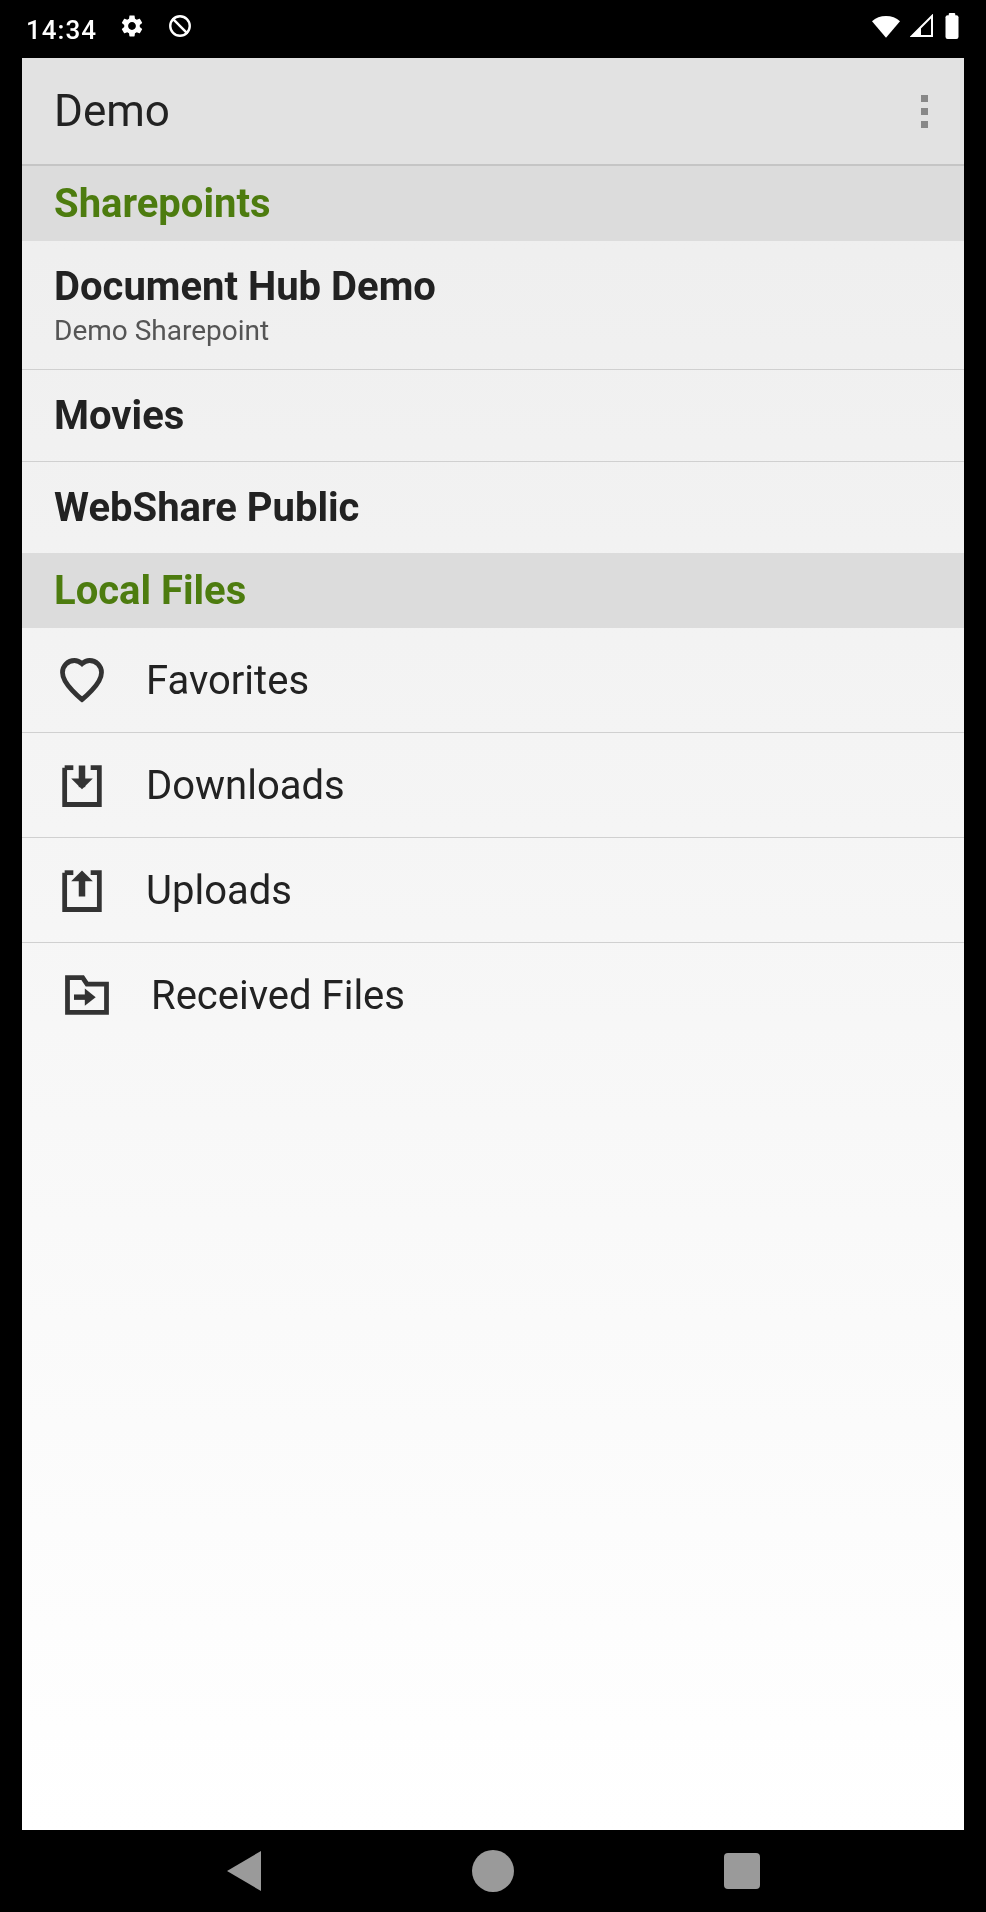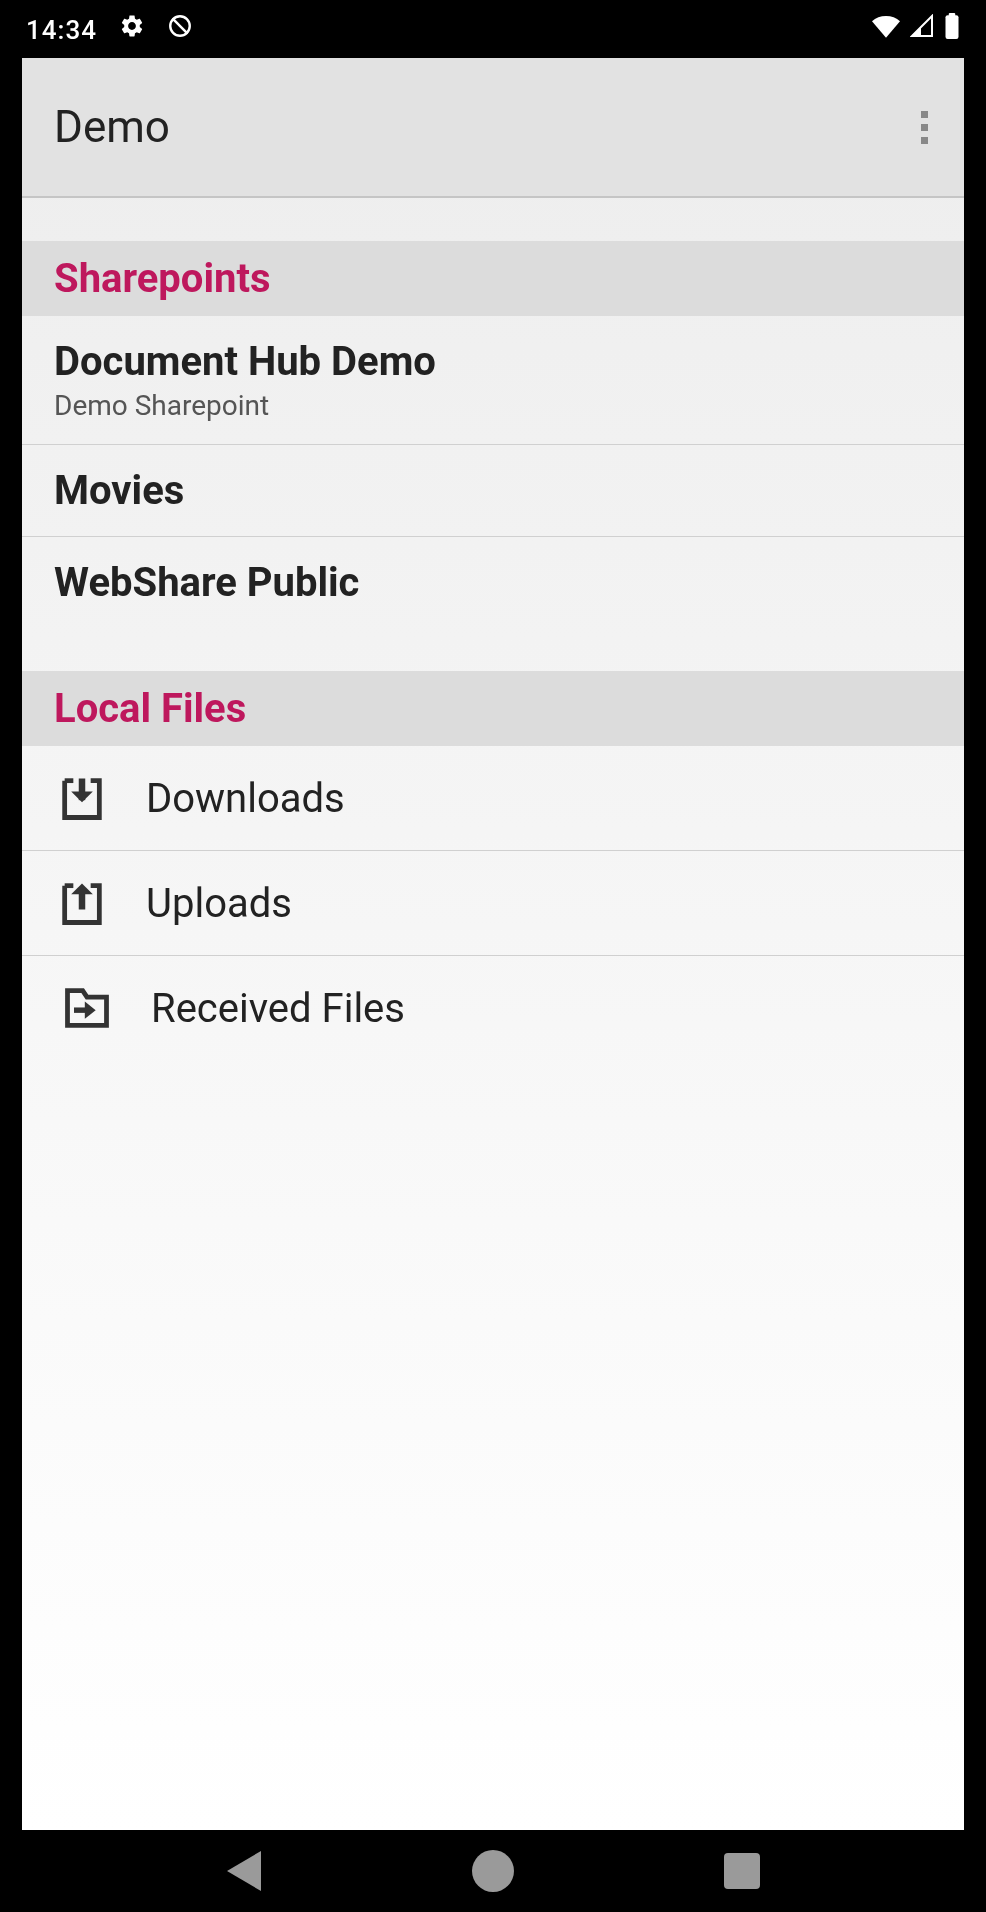--- a/index.html
+++ b/index.html
@@ -48,21 +48,21 @@
       position: absolute;
       top: 58px;
       left: 22px;
       right: 22px;
       bottom: 82px;
       background: linear-gradient(to bottom, #ededed 0%, #f8f8f8 60%, #ffffff 100%);
       display: flex;
       flex-direction: column;
     }
     .app-bar {
-      height: 140px;
+      height: 108px;
       background: #e2e2e2;
       display: flex;
       align-items: center;
       padding: 0 32px;
       border-bottom: 2px solid #c5c5c5;
       position: relative;
     }
     .app-title {
       font-size: 44px;
       color: #222;
@@ -85,22 +85,21 @@
     .overflow-dot {
       width: 7px;
       height: 7px;
       background: #888;
     }
     .section-header {
       background: #dcdcdc;
       padding: 14px 32px;
       font-size: 40px;
       font-weight: 700;
-      color: #be185d;
-      margin-top: 43px;
+      color: #4d7c0f;
     }
     .list-item {
       padding: 22px 32px;
       border-bottom: 1px solid #d0d0d0;
       cursor: pointer;
       background: transparent;
     }
     .list-item-title {
       font-size: 40px;
       color: #222;
@@ -233,20 +232,28 @@
     <div class="list-item">
       <div class="list-item-title">Movies</div>
     </div>
 
     <div class="list-item" style="border-bottom:none;">
       <div class="list-item-title">WebShare Public</div>
     </div>
 
     <div class="section-header">Local Files</div>
 
+    <div class="list-item-icon-row">
+      <span class="icon-wrap">
+        <svg viewBox="0 0 24 24" fill="none" stroke="#333" stroke-width="2.2">
+            <path d="M12 21 C12 21 3 14 3 8.5 C3 5.5 5.5 3 8.5 3 C10.4 3 12 4.5 12 4.5 C12 4.5 13.6 3 15.5 3 C18.5 3 21 5.5 21 8.5 C21 14 12 21 12 21 Z"></path>
+          </svg>
+      </span>
+      <span class="list-item-icon-label">Favorites</span>
+    </div>
 
     <div class="list-item-icon-row">
       <span class="icon-wrap">
         <svg viewBox="0 0 24 24" fill="none" stroke="#333" stroke-width="2.2">
             <path d="M4 4 L4 21 L20 21 L20 4 L16 4"></path>
             <path d="M8 4 L4 4"></path>
             <path d="M12 3 L12 13" stroke="#333" stroke-width="3"></path>
             <path d="M7 9 L12 14 L17 9" fill="#333" stroke="none"></path>
           </svg>
       </span>

